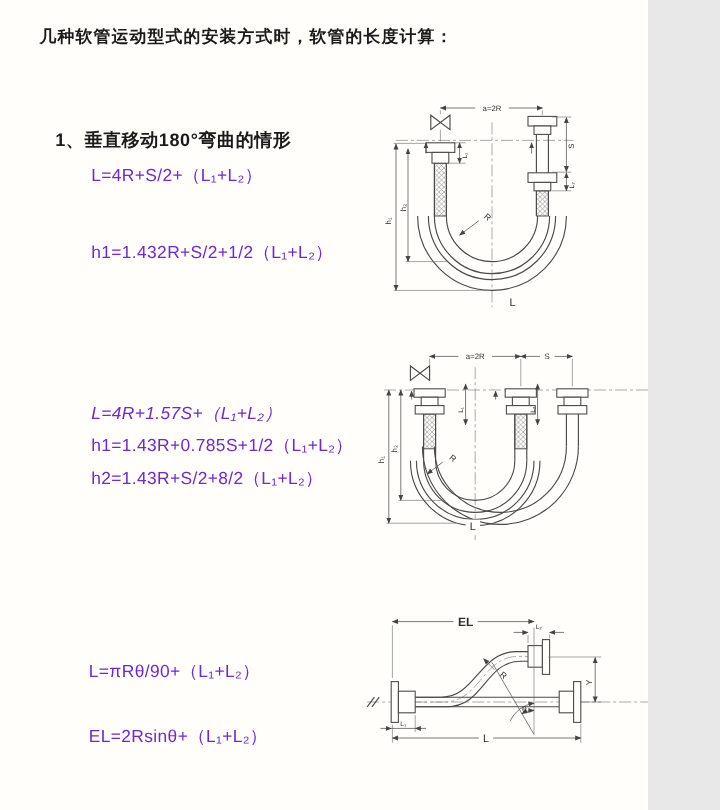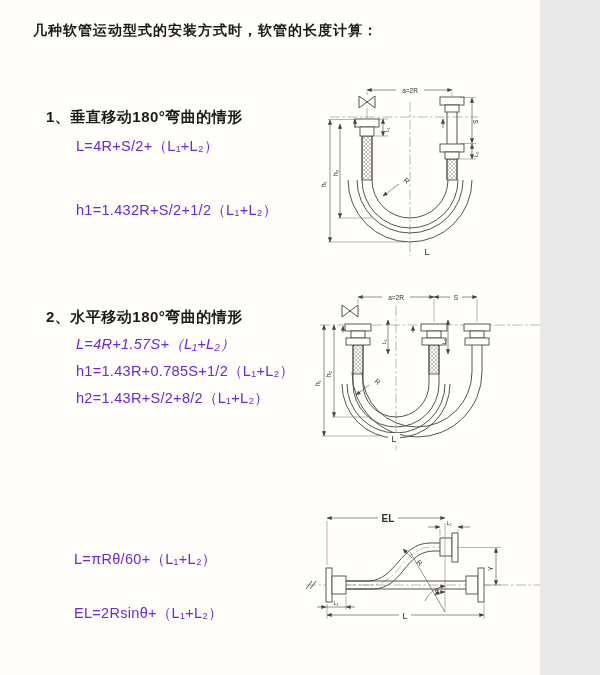--- a/index.html
+++ b/index.html
@@ -27,26 +27,25 @@
 <body>
 
 <div class="page">
 
   <div class="t title">几种软管运动型式的安装方式时，软管的长度计算：</div>
 
   <div class="t heading" id="s1h">1、垂直移动180°弯曲的情形</div>
   <div class="t formula" id="s1f0">L=4R+S/2+（L₁+L₂）</div>
   <div class="t formula" id="s1f1">h1=1.432R+S/2+1/2（L₁+L₂）</div>
 
-  <div class="t heading" id="s2h">2、水平移动180°弯曲的情形</div>
   <div class="t formula" id="s2f0">L=4R+1.57S+（L₁+L₂）</div>
   <div class="t formula" id="s2f1">h1=1.43R+0.785S+1/2（L₁+L₂）</div>
   <div class="t formula" id="s2f2">h2=1.43R+S/2+8/2（L₁+L₂）</div>
 
-  <div class="t formula" id="s3f0">L=πRθ/60+（L₁+L₂）</div>
+  <div class="t formula" id="s3f0">L=πRθ/90+（L₁+L₂）</div>
   <div class="t formula" id="s3f2">EL=2Rsinθ+（L₁+L₂）</div>
 
   <svg id="d1" class="diag" width="270" height="180" viewBox="0 0 270 180">
     <defs>
       <marker id="a1" viewBox="0 0 10 10" refX="9" refY="5" markerWidth="8" markerHeight="8" orient="auto-start-reverse">
         <path d="M0 1 L10 5 L0 9 Z" fill="#444"></path>
       </marker>
       <pattern id="b1" width="4" height="4" patternUnits="userSpaceOnUse">
         <path d="M0 4 L4 0 M0 0 L4 4" stroke="#8a8a8a" stroke-width="0.5"></path>
       </pattern>

